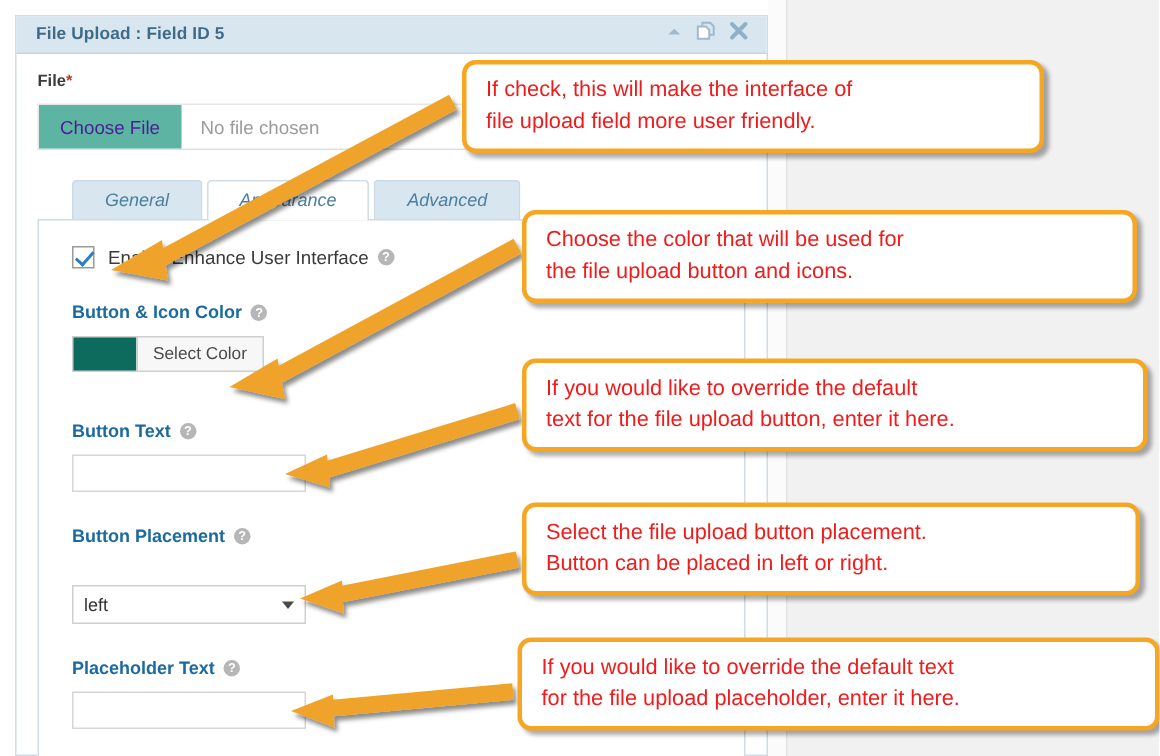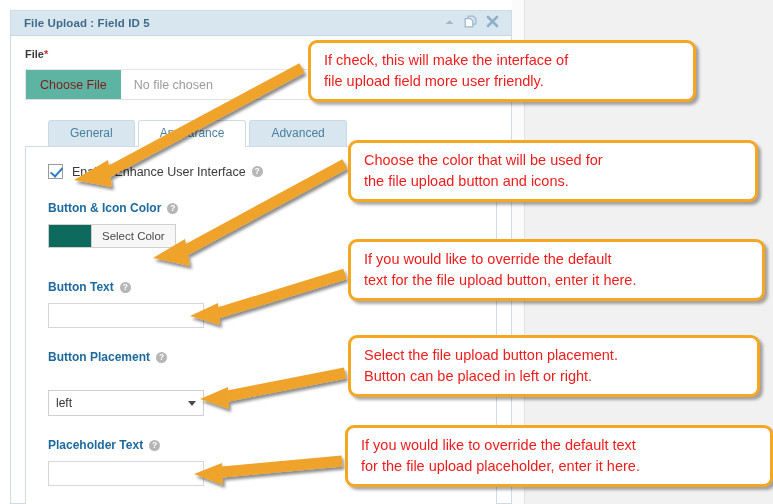--- a/index.html
+++ b/index.html
@@ -58,21 +58,21 @@
     font-size:11px; font-weight:bold; color:#3a3a3a; margin-bottom:9px;
   }
   #file-required { color:#c0392b; font-weight:bold; }
 
   #file-upload-row {
     display:flex; align-items:stretch;
     border:1px solid #e6e6e6; border-bottom-color:#e0e0e0;
     height:31px; width:468px; box-sizing:border-box; background:#fff;
   }
   #choose-file-button {
-    background:#5eb4a3; color:#7f1d1d;
+    background:#5eb4a3; color:#4c1d95;
     font-size:12.5px; font-weight:normal;
     display:flex; align-items:center; padding:0 14px;
     cursor:pointer; white-space:nowrap;
   }
   #no-file-chosen {
     display:flex; align-items:center; padding-left:13px;
     font-size:12.5px; color:#9b9b9b;
   }
 
   
@@ -83,20 +83,21 @@
   }
   .tab {
     font-size:12px; color:#4a7f9e;
     background:#d8e6ef;
     border:1px solid #c7dae6; border-bottom:none;
     padding:5px 21px 6px 21px;
     margin-right:3px;
     border-radius:3px 3px 0 0;
     cursor:pointer; position:relative;
     line-height:15px;
+    font-style:italic;
   }
   .tab.active {
     background:#ffffff;
     color:#4a7f9e;
     border-color:#cfdce5;
     z-index:3;
   }
   #tab-panel {
     border:1px solid #cfdce5;
     border-top:1px solid #cfdce5;

